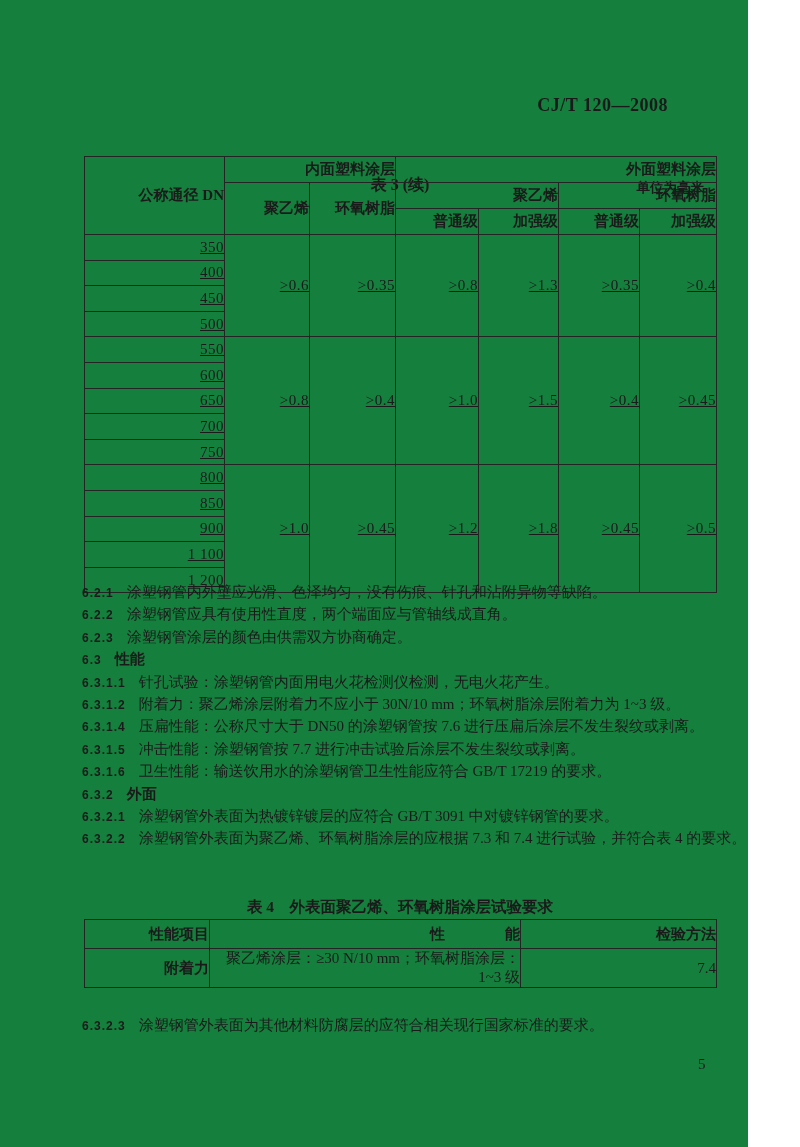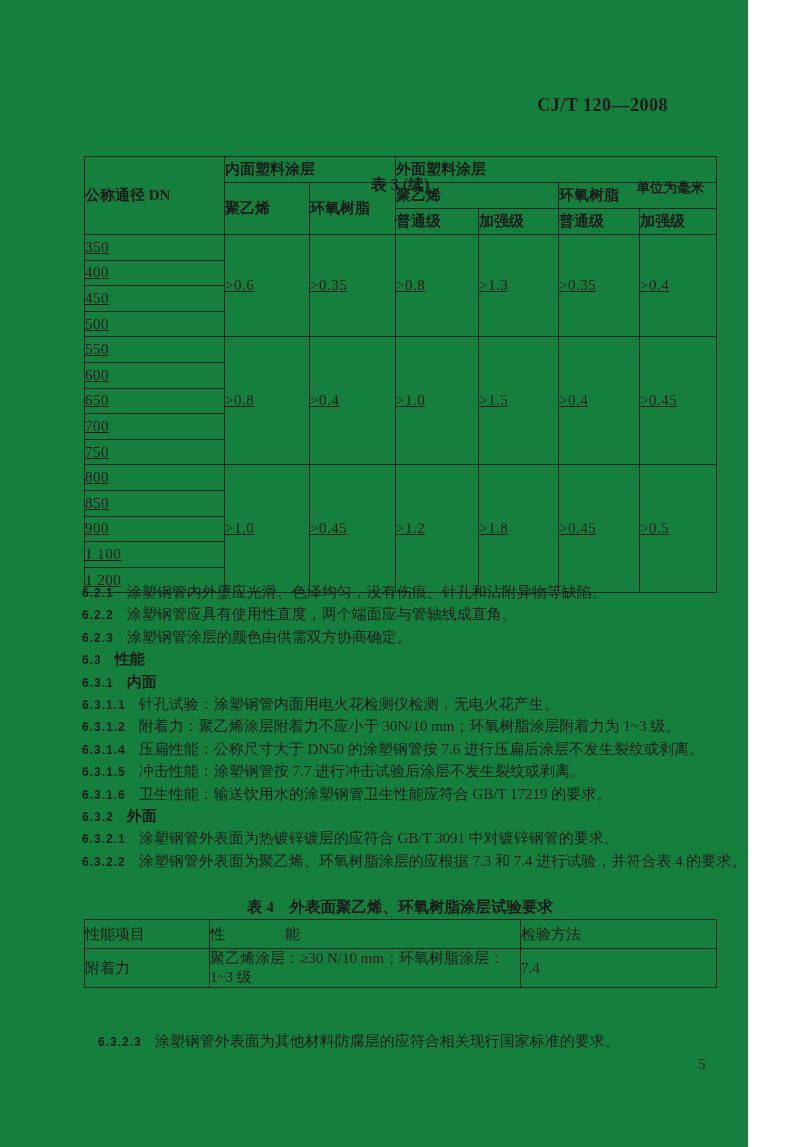--- a/index.html
+++ b/index.html
@@ -20,39 +20,39 @@
     font-size:18px;font-weight:bold;letter-spacing:0.5px;
   }
 
   
   .t3-caption{top:127px;left:84px;width:632px;height:22px;margin-top:48px;}
   .t3-title{display:block;text-align:center;font-weight:bold;font-size:16px;}
   .t3-unit{position:absolute;right:12px;top:4px;font-size:13.5px;font-weight:bold;}
 
   
   table{border-collapse:collapse;table-layout:fixed;}
-  td{border:1.6px solid #242424;text-align:left;vertical-align:middle;padding:0;overflow:hidden;}
+  td{border:1.6px solid #242424;text-align:right;vertical-align:middle;padding:0;overflow:hidden;}
   .t3{top:156px;left:84px;width:632px;font-size:15px;}
   .t3 thead td{height:25px;font-weight:bold;font-size:15px;}
   .t3 tbody td{height:24.6px;font-size:15px;letter-spacing:0.5px;text-decoration:underline;}
   .t3 .dn-cell{letter-spacing:0.5px;}
 
   
   .clauses{top:581px;left:82px;width:650px;}
   .clause{margin:0;height:22.4px;line-height:22.4px;font-size:15px;white-space:nowrap;}
   .cnum{font-weight:bold;margin-right:13px;letter-spacing:1px;font-size:12px;font-family:"Liberation Sans", sans-serif;}
   .clause.heading .ctext{font-weight:bold;}
 
   
   .t4-title{top:897px;left:84px;width:632px;text-align:center;font-weight:bold;font-size:15.5px;}
   .t4{top:919px;left:84px;width:632px;font-size:15px;}
   .t4 td{height:28px;}
-  .t4 thead td, .t4 .row-label{font-weight:normal;}
-
-  .closing-clause{top:1014px;left:82px;width:650px;margin:16px;font-size:15px;white-space:nowrap;}
+  .t4 thead td, .t4 .row-label{font-weight:bold;}
+
+  .closing-clause{top:1014px;left:82px;width:650px;margin:0;font-size:15px;white-space:nowrap;}
   .page-number{top:1056px;left:698px;font-size:15px;}
 </style>
 </head>
 <body>
 
 <div class="page">
 
   <div class="abs doc-number">CJ/T 120—2008</div>
 
   <div class="abs t3-caption">
@@ -151,21 +151,20 @@
           <td class="dn-cell">1 200</td>
         </tr>
       </tbody>
   </table>
 
   <div class="abs clauses">
       <p class="clause"><span class="cnum">6.2.1</span><span class="ctext">涂塑钢管内外壁应光滑、色泽均匀，没有伤痕、针孔和沾附异物等缺陷。</span></p>
       <p class="clause"><span class="cnum">6.2.2</span><span class="ctext">涂塑钢管应具有使用性直度，两个端面应与管轴线成直角。</span></p>
       <p class="clause"><span class="cnum">6.2.3</span><span class="ctext">涂塑钢管涂层的颜色由供需双方协商确定。</span></p>
       <p class="clause heading"><span class="cnum">6.3</span><span class="ctext">性能</span></p>
-      <p class="clause heading"><span class="cnum">6.3.1</span><span class="ctext">内面</span></p>
       <p class="clause"><span class="cnum">6.3.1.1</span><span class="ctext">针孔试验：涂塑钢管内面用电火花检测仪检测，无电火花产生。</span></p>
       <p class="clause"><span class="cnum">6.3.1.2</span><span class="ctext">附着力：聚乙烯涂层附着力不应小于 30N/10 mm；环氧树脂涂层附着力为 1~3 级。</span></p>
       <p class="clause"><span class="cnum">6.3.1.4</span><span class="ctext">压扁性能：公称尺寸大于 DN50 的涂塑钢管按 7.6 进行压扁后涂层不发生裂纹或剥离。</span></p>
       <p class="clause"><span class="cnum">6.3.1.5</span><span class="ctext">冲击性能：涂塑钢管按 7.7 进行冲击试验后涂层不发生裂纹或剥离。</span></p>
       <p class="clause"><span class="cnum">6.3.1.6</span><span class="ctext">卫生性能：输送饮用水的涂塑钢管卫生性能应符合 GB/T 17219 的要求。</span></p>
       <p class="clause heading"><span class="cnum">6.3.2</span><span class="ctext">外面</span></p>
       <p class="clause"><span class="cnum">6.3.2.1</span><span class="ctext">涂塑钢管外表面为热镀锌镀层的应符合 GB/T 3091 中对镀锌钢管的要求。</span></p>
       <p class="clause"><span class="cnum">6.3.2.2</span><span class="ctext">涂塑钢管外表面为聚乙烯、环氧树脂涂层的应根据 7.3 和 7.4 进行试验，并符合表 4 的要求。</span></p>
     </div>
 

